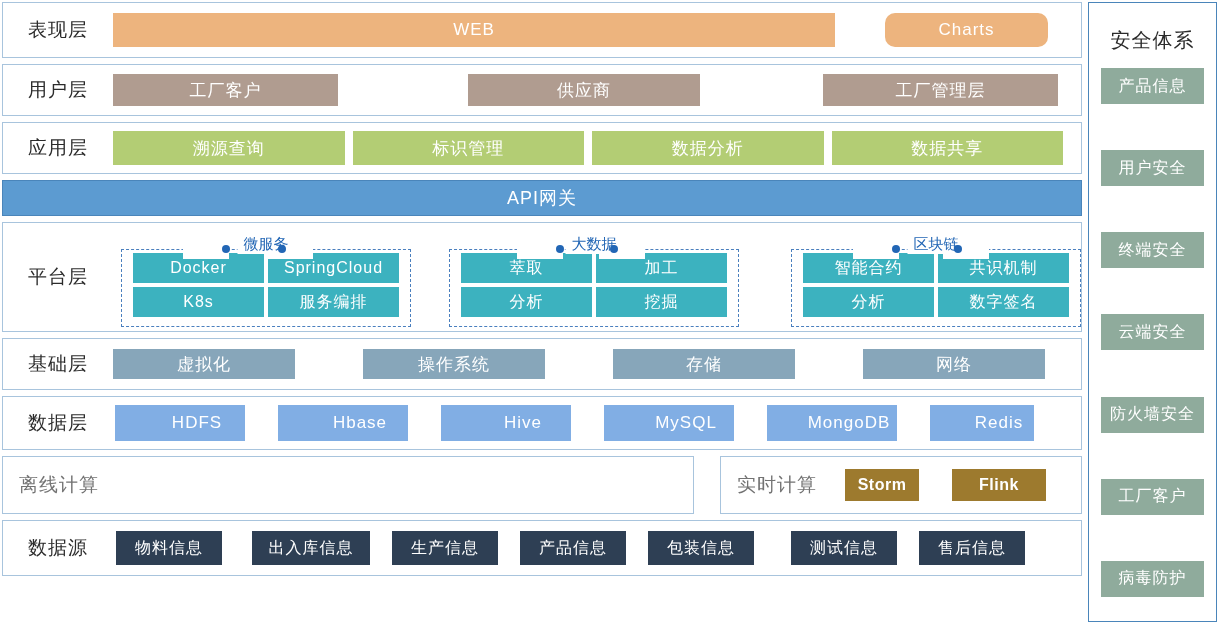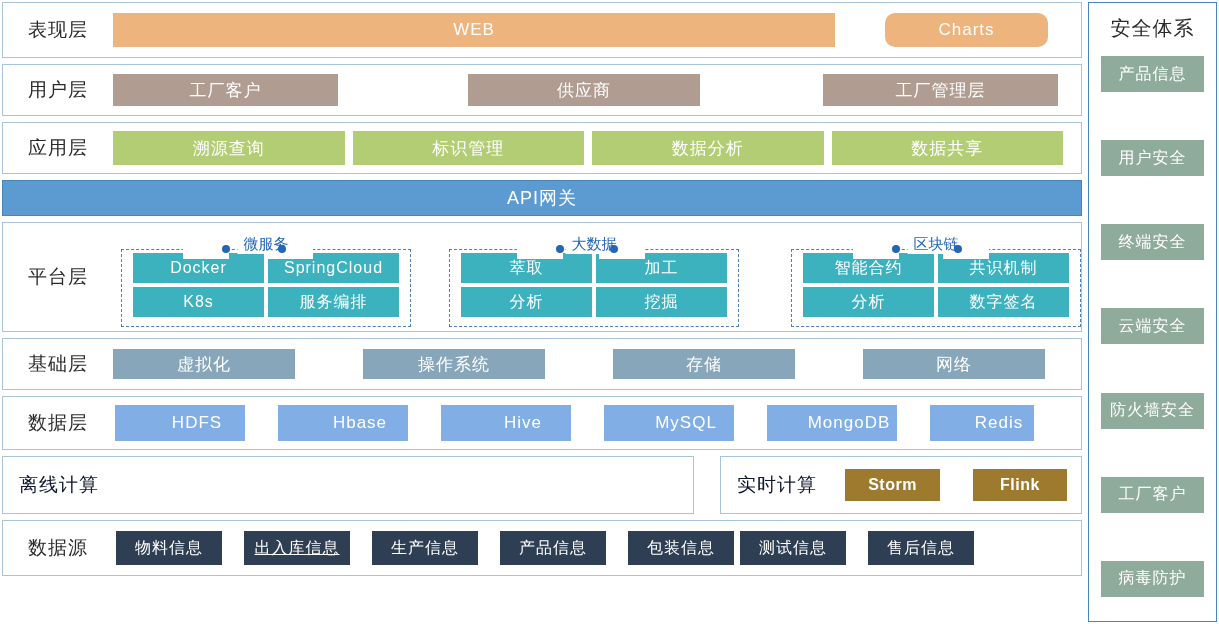--- a/index.html
+++ b/index.html
@@ -204,21 +204,21 @@
     border: 1px solid #a8c4dd;
     background: #ffffff;
     display: flex;
     align-items: center;
     height: 100%;
   }
   .compute-offline { flex: 0 0 692px; }
   .compute-realtime { flex: 1 1 auto; }
   .compute-label {
     font-size: 19px;
-    color: #0f172a;
+    color: #737373;
     letter-spacing: 1px;
     white-space: nowrap;
     padding: 0 14px 0 16px;
   }
   .compute-chips {
     display: flex;
     align-items: center;
     flex: 1 1 auto;
     height: 100%;
   }
@@ -241,21 +241,21 @@
   }
 
   
   .side-col {
     width: 131px;
     border: 1px solid #4a85ba;
     background: #ffffff;
     display: flex;
     flex-direction: column;
     align-items: center;
-    padding: 12px 0 10px 0;
+    padding: 24px 0 10px 0;
   }
   .side-title {
     font-size: 20px;
     color: #2b2b2b;
     letter-spacing: 1px;
     margin-bottom: 14px;
   }
   .side-list {
     display: flex;
     flex-direction: column;
@@ -385,36 +385,36 @@
 
     <div class="row-compute">
 
       <div class="compute-box compute-offline">
         <div class="compute-label">离线计算</div>
       </div>
 
       <div class="compute-box compute-realtime">
         <div class="compute-label">实时计算</div>
         <div class="compute-chips">
-          <div class="chip chip-compute" style="width:95px;margin-left:14px;">Storm</div>
+          <div class="chip chip-compute" style="width:74px;margin-left:14px;">Storm</div>
           <div class="chip chip-compute" style="width:94px;margin-left:33px;">Flink</div>
         </div>
       </div>
 
     </div>
 
     <div class="layer row-source">
       <div class="layer-label">数据源</div>
       <div class="layer-body">
         <div class="chip chip-source" style="margin-left:3px;">物料信息</div>
-        <div class="chip chip-source" style="margin-left:22px;width:106px;text-decoration:underline;">出入库信息</div>
+        <div class="chip chip-source" style="margin-left:30px;width:118px;">出入库信息</div>
         <div class="chip chip-source" style="margin-left:22px;">生产信息</div>
         <div class="chip chip-source" style="margin-left:22px;">产品信息</div>
         <div class="chip chip-source" style="margin-left:22px;">包装信息</div>
-        <div class="chip chip-source" style="margin-left:6px;">测试信息</div>
+        <div class="chip chip-source" style="margin-left:37px;">测试信息</div>
         <div class="chip chip-source" style="margin-left:22px;">售后信息</div>
       </div>
     </div>
 
   </div>
 
   <div class="side-col">
     <div class="side-title">安全体系</div>
     <div class="side-list">
       <div class="chip chip-side">产品信息</div>

